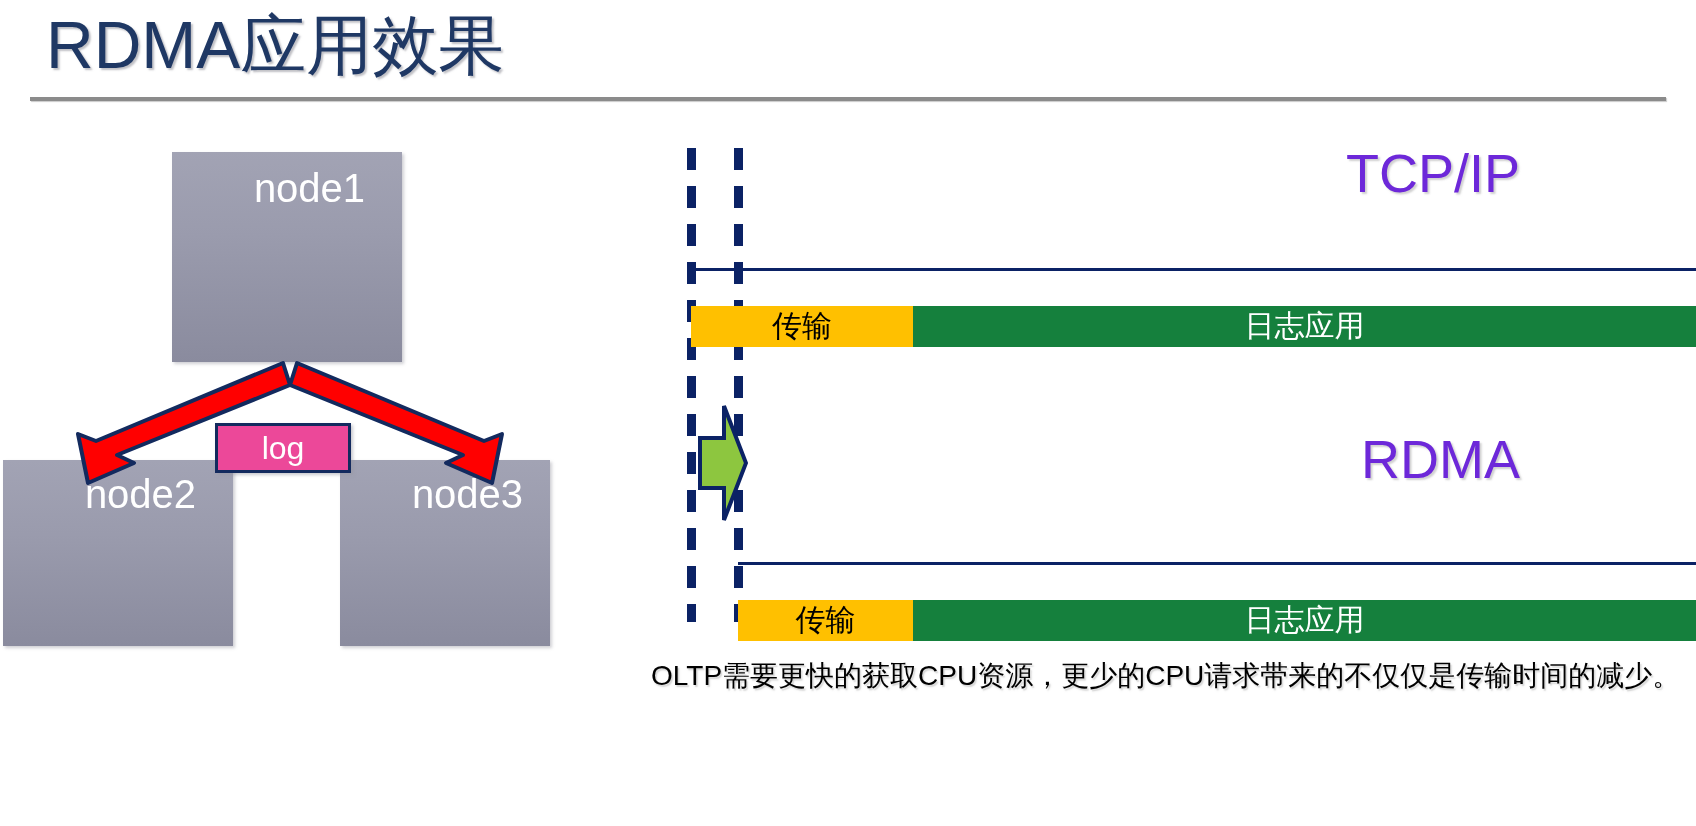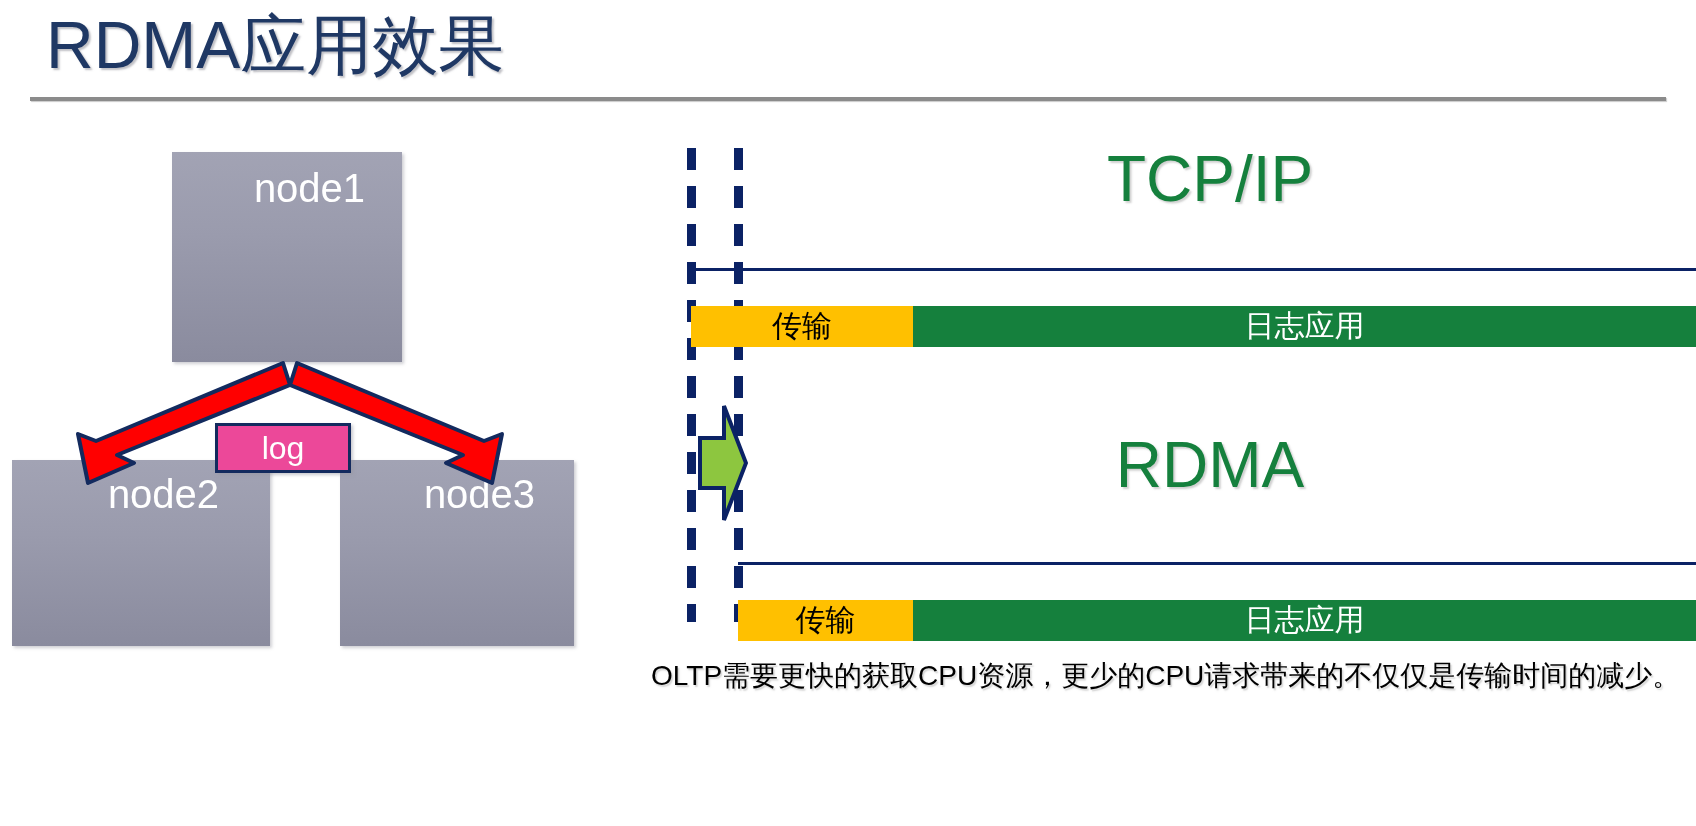--- a/index.html
+++ b/index.html
@@ -32,22 +32,22 @@
   .node{
     position:absolute;
     background:linear-gradient(180deg,#a2a3b4 0%,#9a9bad 40%,#8a8b9e 100%);
     color:#ffffff;
     font-size:40px;
     text-align:center;
     box-shadow:2px 2px 3px rgba(150,150,160,.45);
   }
   .node span{display:block;padding-top:14px;padding-left:45px;}
   #node1{left:172px;top:152px;width:230px;height:210px;}
-  #node2{left:12px;top:460px;width:258px;height:186px;}
-  #node3{left:340px;top:460px;width:234px;height:186px;}
+  #node2{left:3px;top:460px;width:230px;height:186px;}
+  #node3{left:340px;top:460px;width:210px;height:186px;}
   #node2 span,#node3 span{padding-top:12px;}
 
   .logbox{
     position:absolute;left:215px;top:423px;width:130px;height:44px;
     background:#ec4899;
     border:3px solid #132A5E;
     color:#ffffff;font-size:32px;text-align:center;line-height:44px;
     box-shadow:2px 2px 3px rgba(150,150,160,.5);
   }
 
@@ -59,22 +59,22 @@
     width:9px;
     background:repeating-linear-gradient(
         180deg,#0B2265 0px,#0B2265 22px,
         rgba(0,0,0,0) 22px,rgba(0,0,0,0) 38px);
   }
   #dash-left{left:687px;top:148px;height:474px;}
   #dash-right{left:734px;top:148px;height:474px;}
 
   .seclabel{
     position:absolute;
-    font-size:64px;color:#15803d;
-    text-align:center;white-space:nowrap;
+    font-size:54px;color:#6d28d9;
+    text-align:right;white-space:nowrap;
     text-shadow:2px 2px 2px rgba(170,170,170,.55);
   }
   #label-tcp{left:900px;top:142px;width:620px;}
   #label-rdma{left:900px;top:428px;width:620px;}
 
   .bar{
     position:absolute;height:79px;
     display:flex;align-items:flex-end;
     border-top:3px solid #0B2265;
     box-sizing:border-box;

